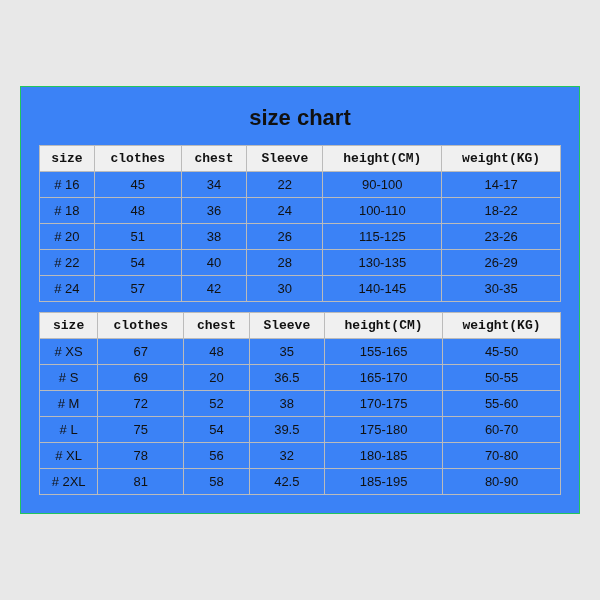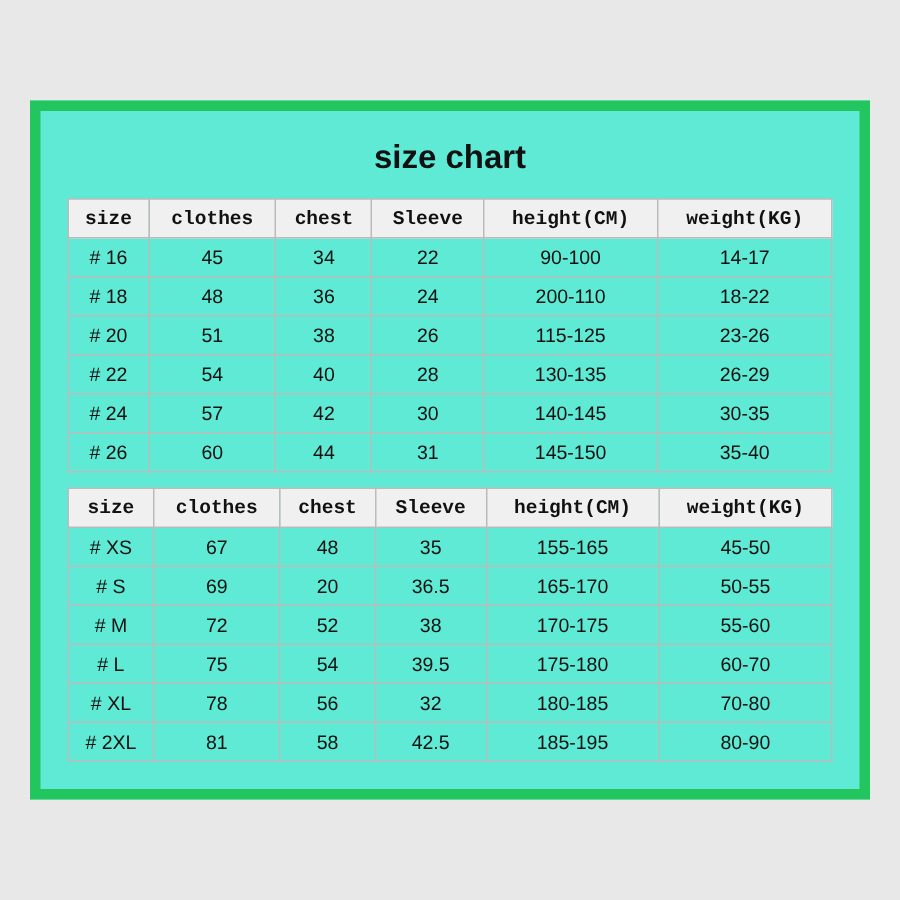--- a/index.html
+++ b/index.html
@@ -12,22 +12,22 @@
       width: 600px;
       height: 600px;
       display: flex;
       align-items: center;
       justify-content: center;
       background: #e8e8e8;
       font-family: Arial, sans-serif;
     }
 
     .card {
-      background: #5eead4;
-      border: 7px solid #22c55e;
+      background: #3b82f6;
+      border: 1px solid #22c55e;
       padding: 18px 18px;
       width: 560px;
     }
 
     .title {
       text-align: center;
       font-size: 22px;
       font-weight: bold;
       margin-bottom: 14px;
       color: #111;
@@ -75,21 +75,21 @@
           <td>34</td>
           <td>22</td>
           <td>90-100</td>
           <td>14-17</td>
         </tr>
         <tr>
           <td># 18</td>
           <td>48</td>
           <td>36</td>
           <td>24</td>
-          <td>200-110</td>
+          <td>100-110</td>
           <td>18-22</td>
         </tr>
         <tr>
           <td># 20</td>
           <td>51</td>
           <td>38</td>
           <td>26</td>
           <td>115-125</td>
           <td>23-26</td>
         </tr>
@@ -101,28 +101,20 @@
           <td>130-135</td>
           <td>26-29</td>
         </tr>
         <tr>
           <td># 24</td>
           <td>57</td>
           <td>42</td>
           <td>30</td>
           <td>140-145</td>
           <td>30-35</td>
-        </tr>
-        <tr>
-          <td># 26</td>
-          <td>60</td>
-          <td>44</td>
-          <td>31</td>
-          <td>145-150</td>
-          <td>35-40</td>
         </tr>
       </tbody>
   </table>
 
   <div style="height:10px;"></div>
 
   <table>
     <thead>
       <tr>
       <th>size</th>

